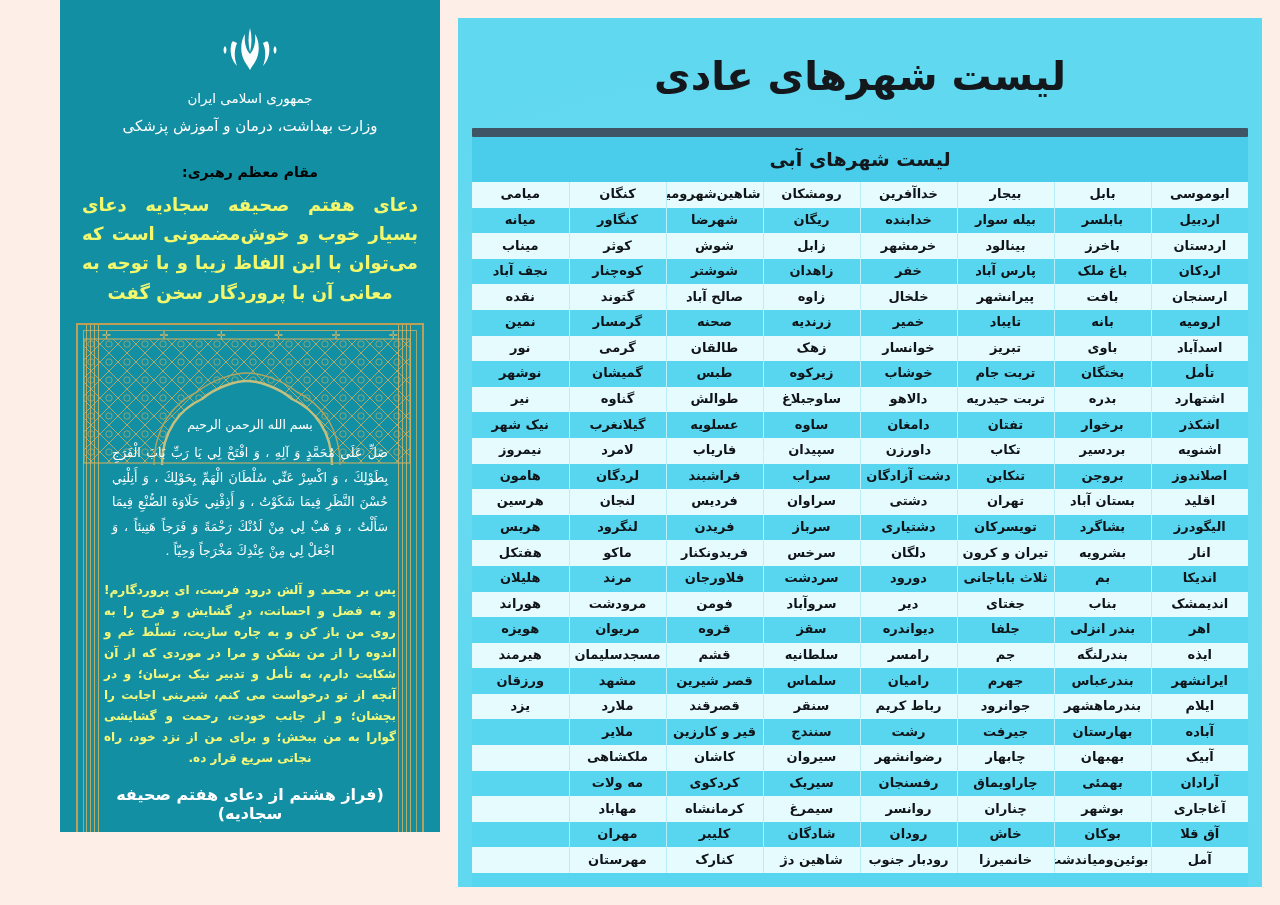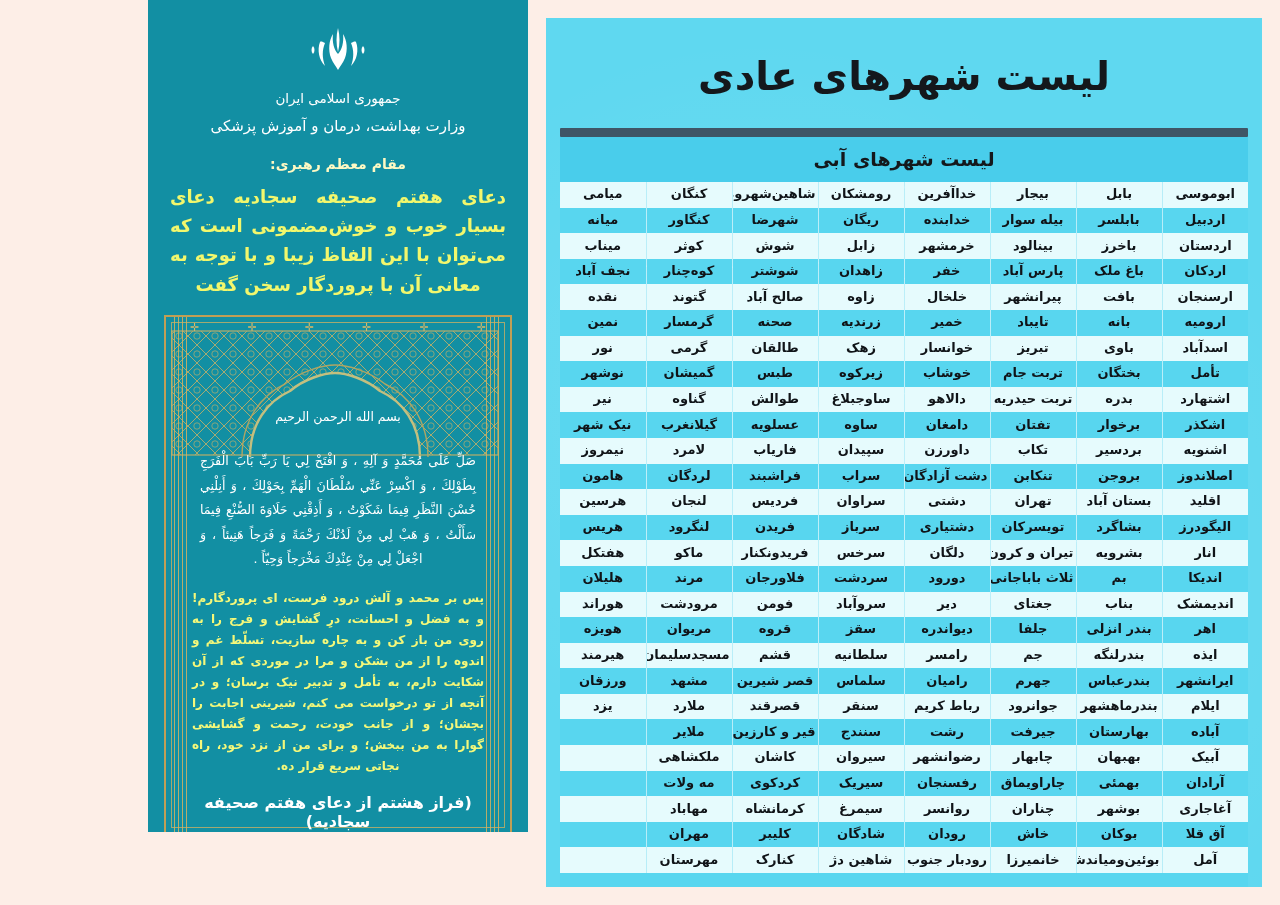--- a/index.html
+++ b/index.html
@@ -17,21 +17,21 @@
     width: 1280px;
     height: 905px;
     display: flex;
     flex-direction: row;
     background: #fdeee7;
   }
 
   
   .main-panel {
     position: relative;
-    width: 752px;
+    width: 840px;
     height: 905px;
     background: #fdeee7;
     padding: 18px 18px 18px 18px;
   }
 
   .main-inner {
     position: relative;
     width: 100%;
     height: 100%;
     background: #5fd8f0;
@@ -141,24 +141,24 @@
   .ministry-line {
     font-size: 13.5px;
     color: #ffffff;
     line-height: 1.9;
     font-weight: 500;
     letter-spacing: 0.2px;
   }
   .ministry-line.l2 { font-size: 15px; }
 
   .leader-label {
-    margin-top: 16px;
+    margin-top: 24px;
     font-size: 14px;
     font-weight: 900;
-    color: #fef9c3;
+    color: #000000;
     letter-spacing: 0.2px;
   }
 
   .leader-quote {
     margin: 10px 22px 0 22px;
     font-size: 18px;
     font-weight: 800;
     line-height: 1.62;
     color: #f2f76c;
     text-align: justify;
@@ -217,21 +217,21 @@
     font-size: 12.6px;
     line-height: 1.95;
     color: #ffffff;
     text-align: justify;
     text-align-last: center;
     font-weight: 500;
   }
   .bismillah {
     display: block;
     font-size: 12.5px;
-    margin-bottom: 20px;
+    margin-bottom: 4px;
     color: #ffffff;
     text-align: center;
   }
 
   .persian-translation {
     position: relative;
     z-index: 3;
     margin: 16px 26px 0 26px;
     font-size: 12px;
     line-height: 1.75;

